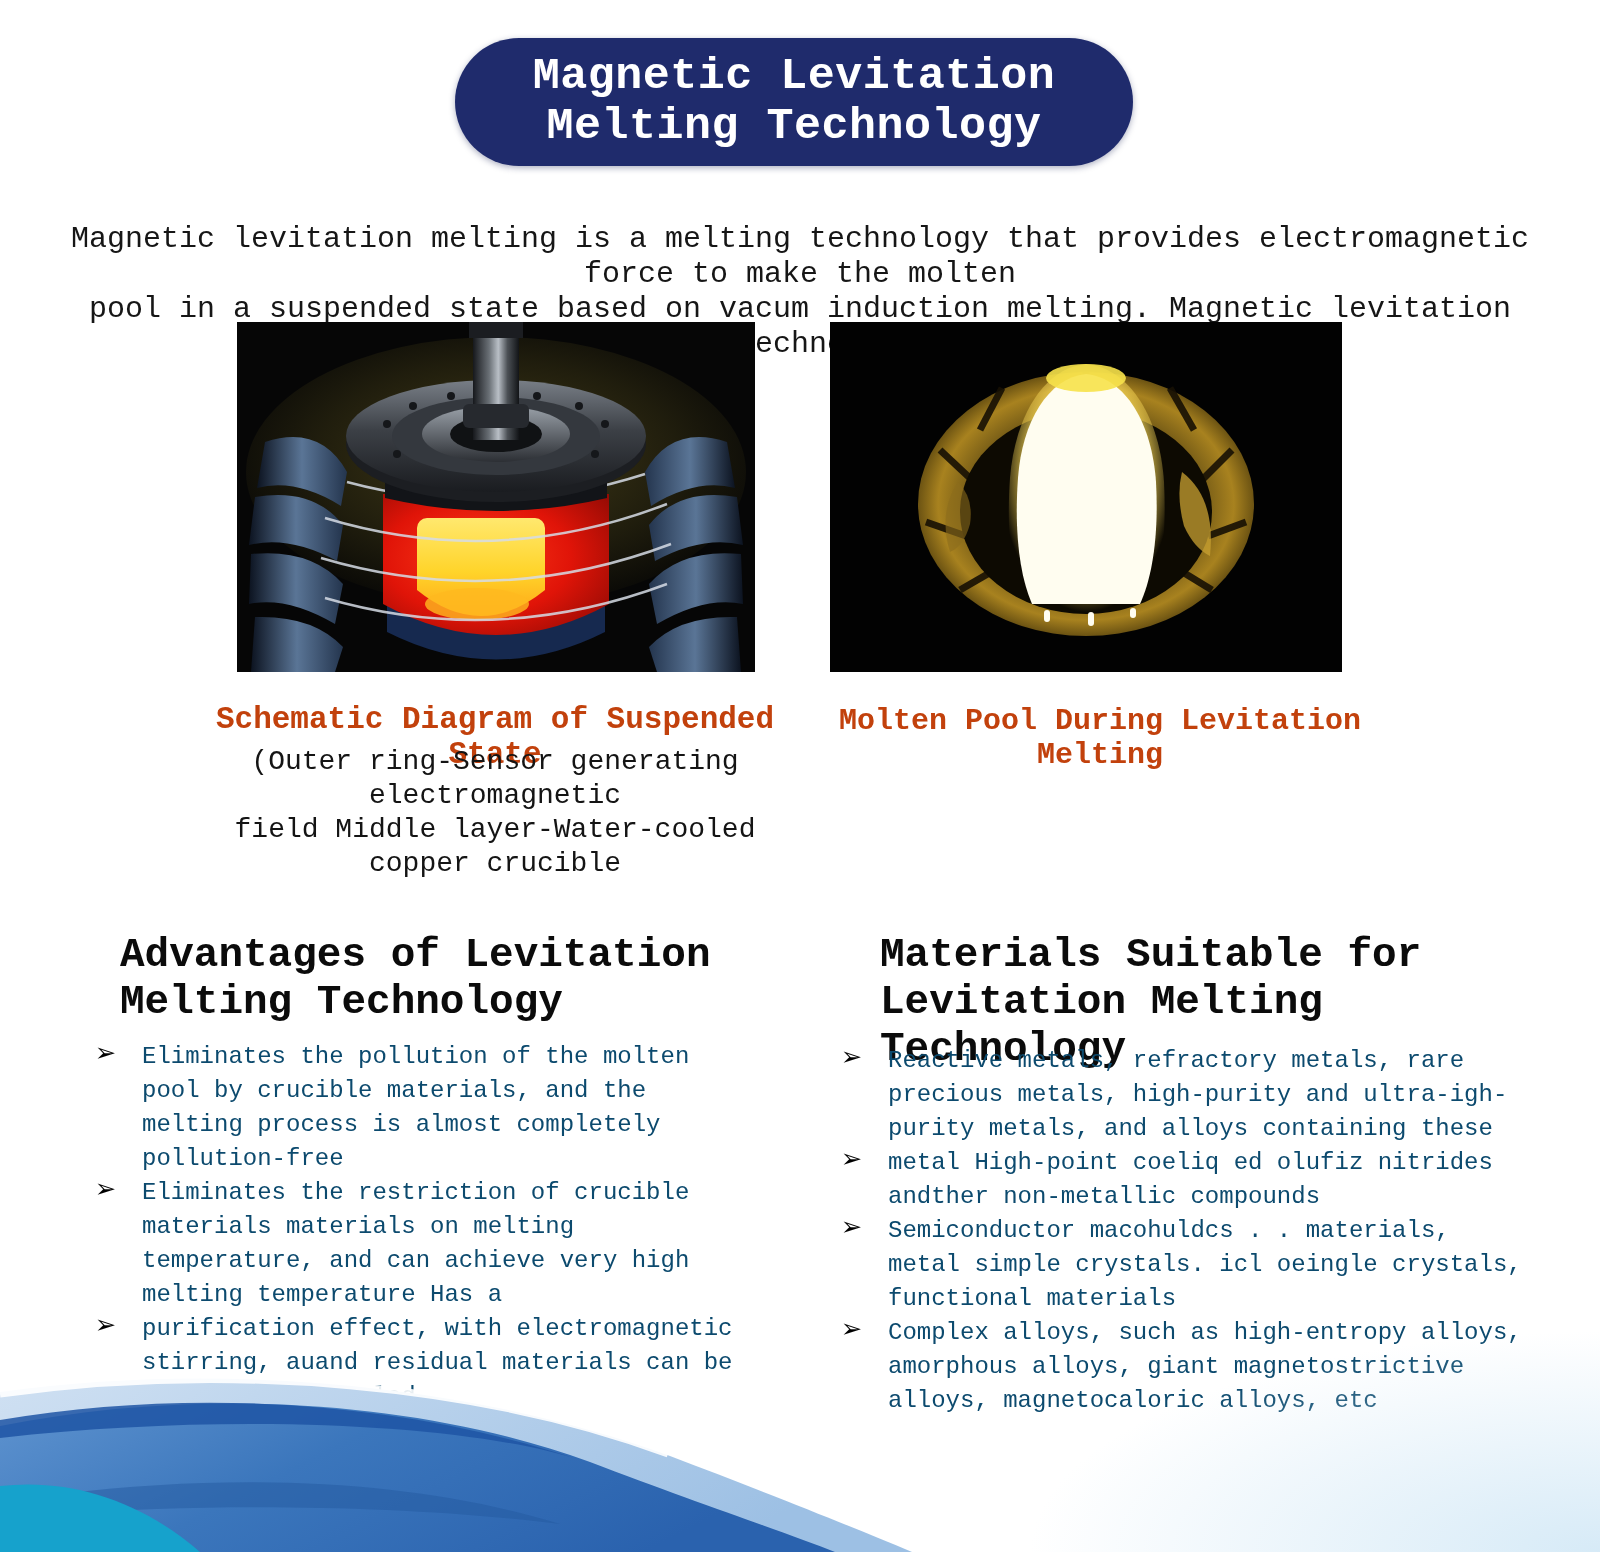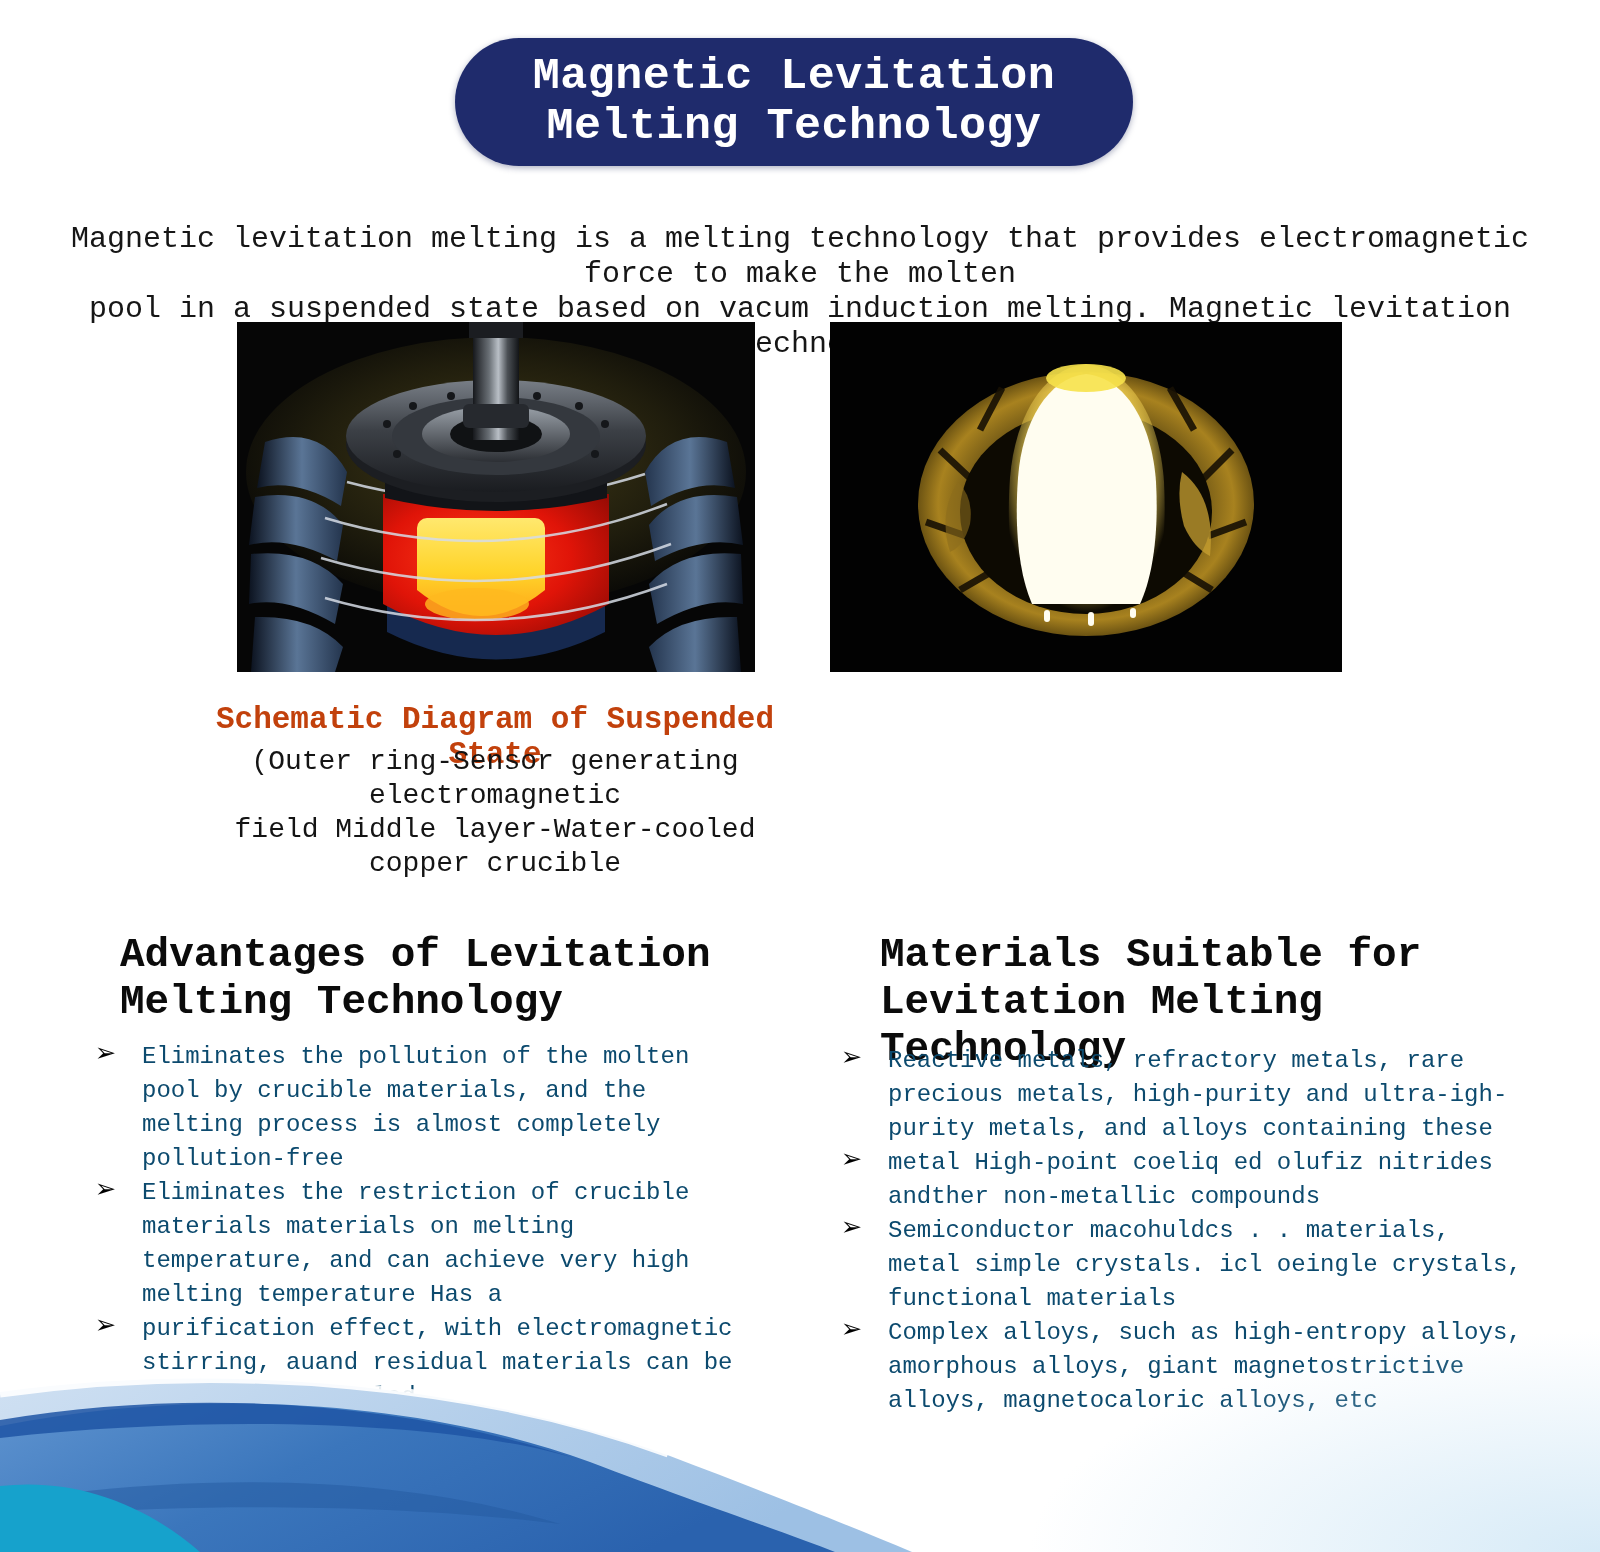--- a/index.html
+++ b/index.html
@@ -223,20 +223,21 @@
         <rect x="300" y="286" width="6" height="10" rx="3"></rect>
       </g>
     </svg>
   </div>
 
   <div class="caption left">Schematic Diagram of Suspended State</div>
   <div class="subcaption">
     <div>(Outer ring-Sensor generating electromagnetic</div>
     <div>field Middle layer-Water-cooled copper crucible</div>
   </div>
+  <div class="caption right">Molten Pool During Levitation Melting</div>
 
   <div class="col-heading adv">
     <div>Advantages of Levitation</div>
     <div>Melting Technology</div>
   </div>
   <div class="bullets adv">
     <div class="bullet">
       <span class="arrow">➢</span>
       <span class="txt">Eliminates the pollution of the molten pool by crucible materials, and the melting process is almost completely pollution-free</span>
     </div>

